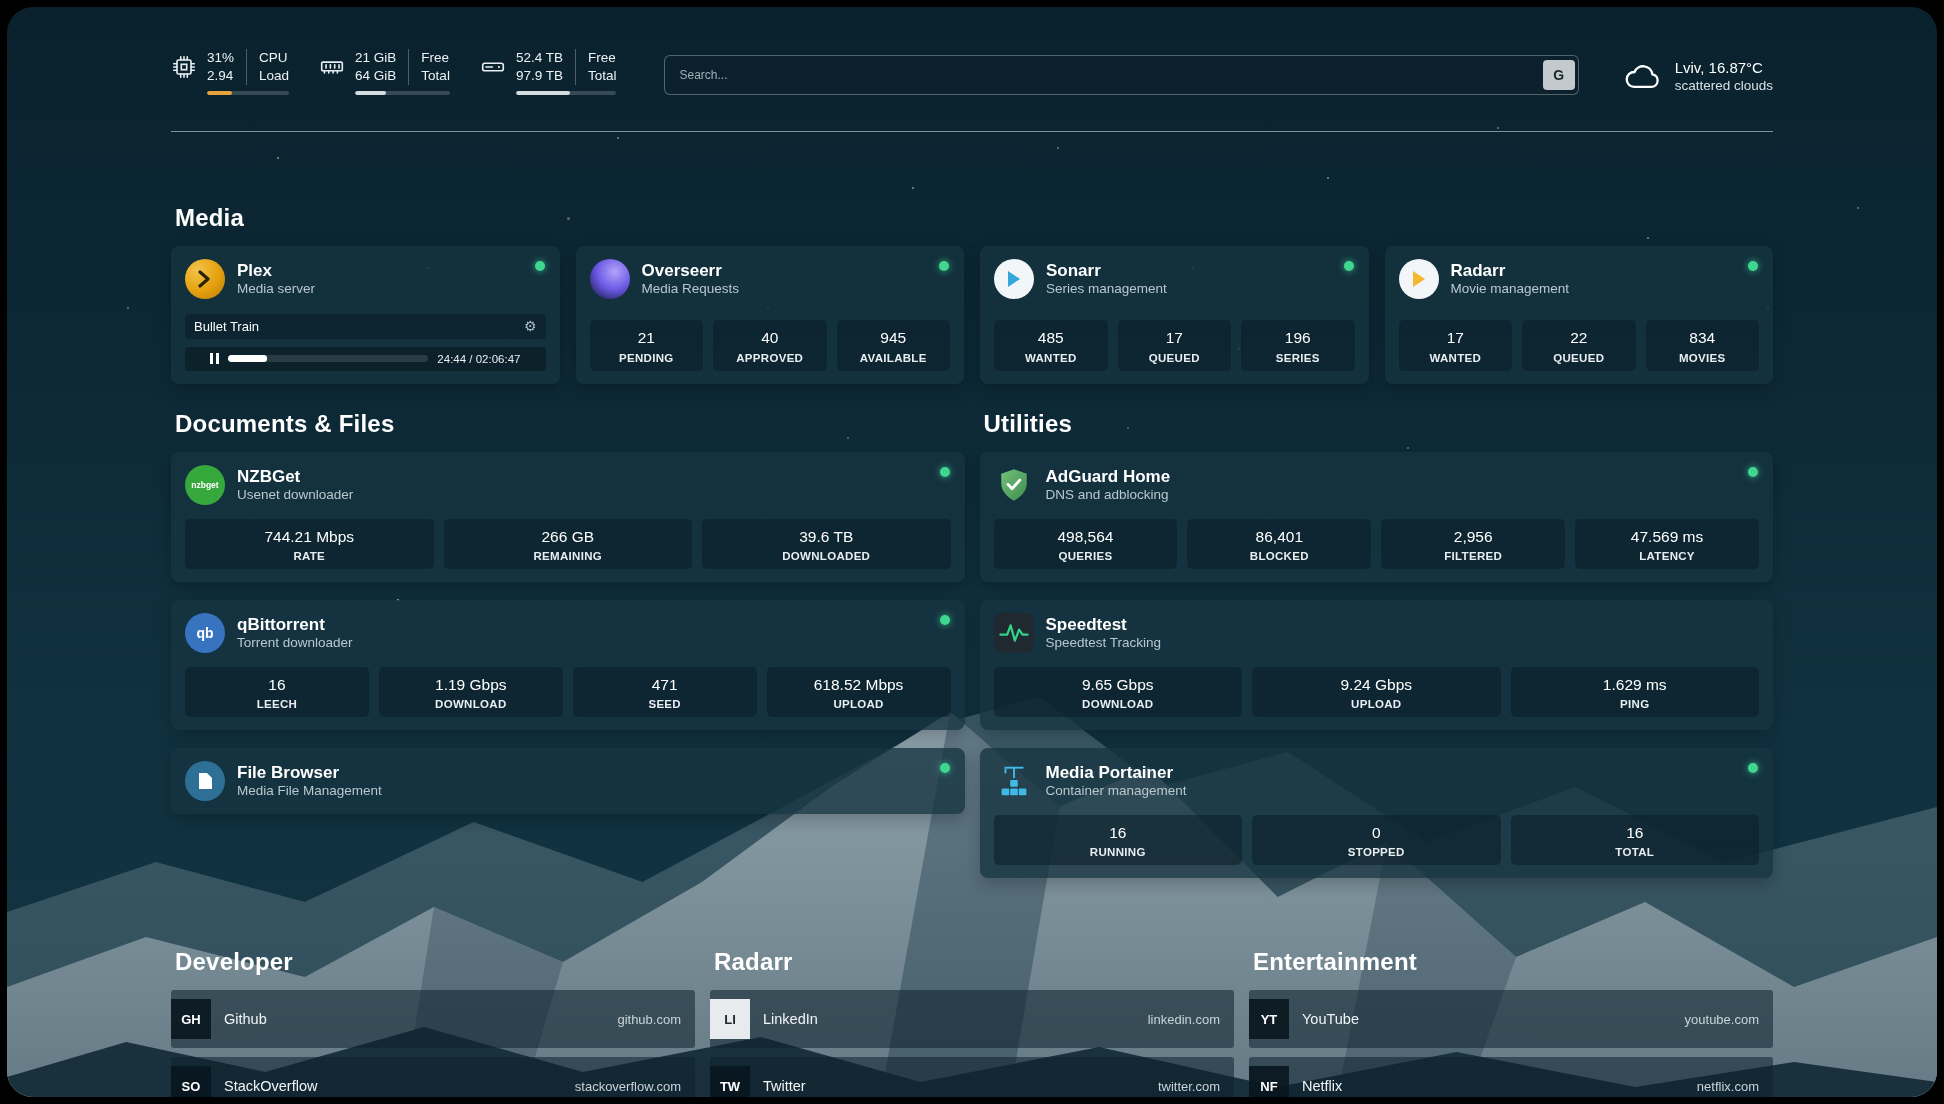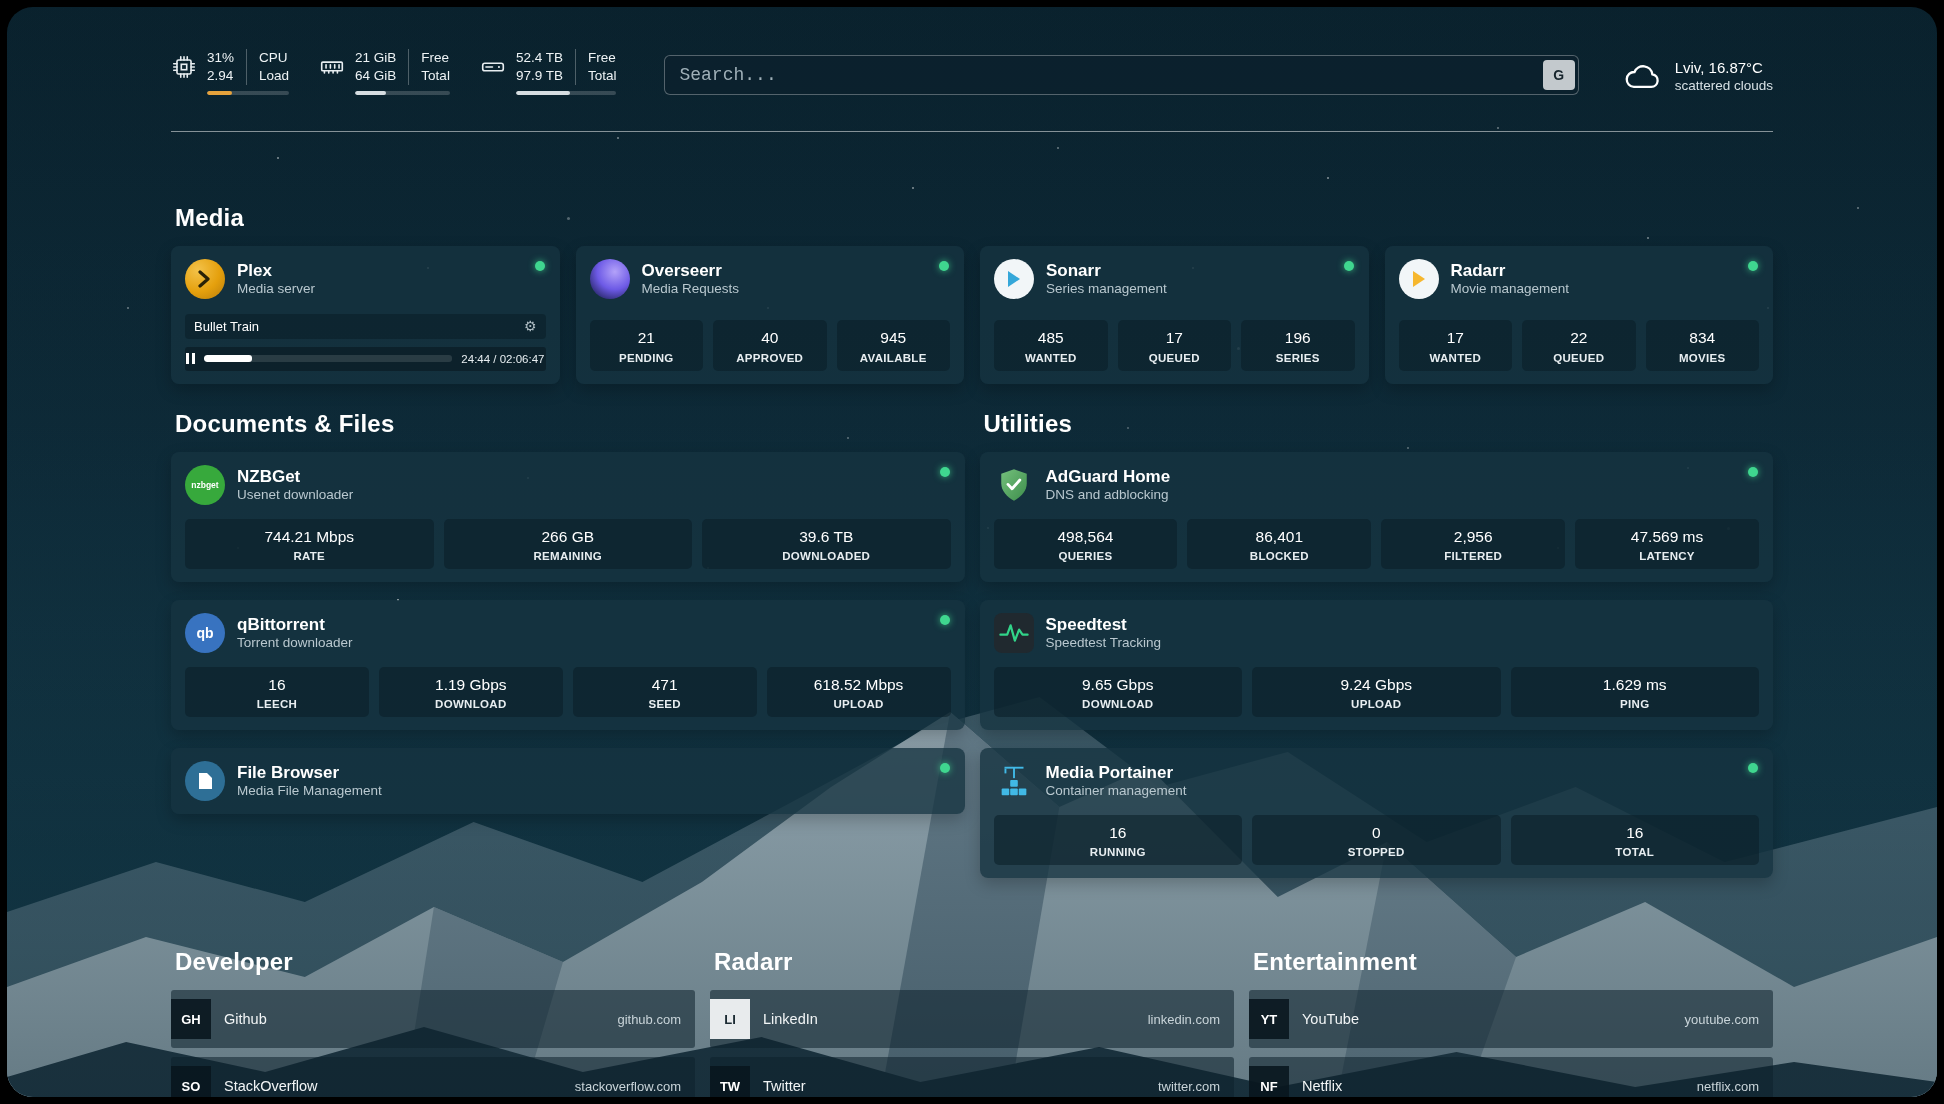--- a/index.html
+++ b/index.html
@@ -26,22 +26,22 @@
   .topbar{display:flex;align-items:flex-end;padding-top:42px;}
   .sysgroup{display:flex;align-items:flex-start;gap:10px;margin-right:30px;}
   .sys-icon{margin-top:5px;flex:none;}
   .sys-cols{display:flex;gap:12px;align-items:stretch;}
   .sys-col div{font-size:13.5px;line-height:1.32;color:#eef3f5;white-space:nowrap;}
   .sys-sep{width:1px;background:rgba(255,255,255,.28);}
   .sys-bar{height:4px;background:rgba(255,255,255,.18);border-radius:2px;margin-top:6px;overflow:hidden;}
   .sys-fill{height:100%;border-radius:2px;}
   .searchbar{flex:1;display:flex;align-items:center;margin:0 44px 0 18px;height:38px;
      background:rgba(13,33,44,.65);border:1px solid rgba(255,255,255,.3);border-radius:6px;padding:0 3px 0 12px;}
-  .searchbar input{flex:1;background:transparent;border:none;outline:none;color:#e7ecef;font-size:18px;
-     font-family:Liberation Mono, monospace;}
+  .searchbar input{flex:1;background:transparent;border:none;outline:none;color:#e7ecef;font-size:12px;
+     font-family:Liberation Sans, sans-serif;}
   .searchbar input::placeholder{color:#9fb0b8;}
   .search-engine{width:32px;height:30px;border:none;border-radius:4px;font-weight:700;font-size:14px;
      color:#16242c;cursor:pointer;font-family:"Liberation Sans",sans-serif;}
   .weather{display:flex;align-items:center;gap:12px;}
   .w-loc{font-size:15px;color:#fff;line-height:1.3;}
   .w-cond{font-size:13.5px;color:#d6e0e4;line-height:1.3;}
   .divider{height:1px;background:rgba(255,255,255,.5);margin-top:36px;}
 
   
   .stitle{font-size:24px;font-weight:600;color:#fff;margin:0 0 14px 4px;letter-spacing:.2px;}
@@ -63,21 +63,21 @@
   .statrow{display:flex;gap:10px;margin-top:auto;padding-top:14px;}
   .stat{flex:1;background:rgba(10,29,39,.55);border-radius:5px;text-align:center;padding:8px 4px 7px;}
   .stat-value{font-size:15.5px;color:#fff;line-height:1.3;}
   .stat-label{font-size:11.5px;font-weight:700;color:#e8eef1;margin-top:3px;letter-spacing:.3px;}
 
   
   .np{margin-top:15px;background:rgba(10,29,39,.55);border-radius:4px;padding:5px 9px;display:flex;
       align-items:center;justify-content:space-between;font-size:13px;color:#fff;}
   .gear{color:#aebcc3;font-size:14px;line-height:1;}
   .plexbar{margin-top:8px;background:rgba(8,24,32,.6);border-radius:3px;height:24px;display:flex;
-      align-items:center;padding:0 1px;gap:9px;}
+      align-items:center;padding:0 25px;gap:9px;}
   .pause{display:flex;gap:3px;cursor:pointer;}
   .pause i{width:3px;height:11px;background:#fff;display:block;}
   .ptrack{flex:1;height:7px;background:rgba(255,255,255,.12);border-radius:3px;overflow:hidden;}
   .pfill{height:100%;border-radius:3px;}
   .ptime{font-size:11.5px;color:#e8eef1;white-space:nowrap;}
 
   
   .icon-plex{background:radial-gradient(circle at 32% 28%,#f3c24a,#e5a00d 55%,#b87c0b);}
   .icon-overseerr{background:radial-gradient(circle at 62% 32%,#b3a2f9,#6d5ae6 48%,#34307e 78%,#191a2e);}
   .icon-sonarr{background:#f2f6f8;}

